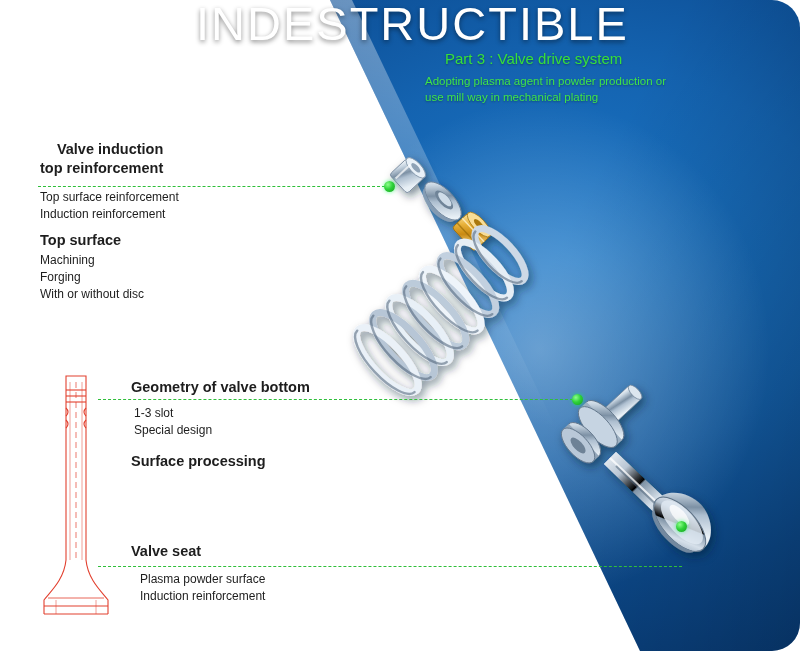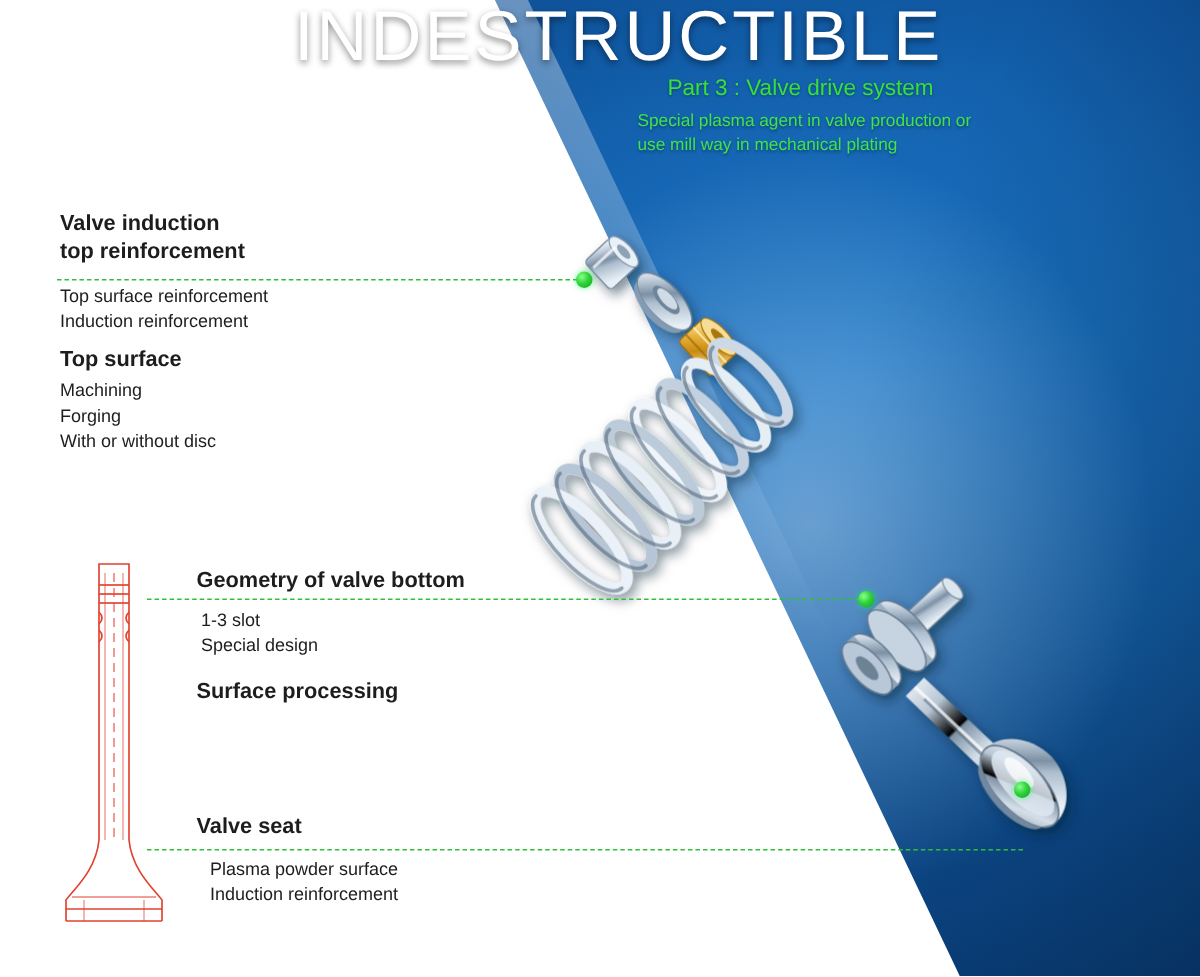--- a/index.html
+++ b/index.html
@@ -7,20 +7,21 @@
     padding: 0;
     background: #ffffff;
   }
   #root {
     position: relative;
     width: 800px;
     height: 651px;
     overflow: hidden;
     font-family: "Liberation Sans", sans-serif;
     background: #ffffff;
+    border-radius: 28px;
   }
   
   .bg-white {
     position: absolute;
     inset: 0;
     background: #ffffff;
   }
   .bg-blue {
     position: absolute;
     inset: 0;
@@ -119,21 +120,21 @@
 
 <div id="root">
 
   <div class="bg-white"></div>
   <div class="bg-blue"></div>
   <div class="bg-blue-sheen"></div>
   <div class="bg-edge"></div>
 
   <div class="title">INDESTRUCTIBLE</div>
   <div class="subtitle">Part 3 : Valve drive system</div>
-  <div class="subdesc"><span>Special plasma agent in valve production or</span><br><span>use mill way in mechanical plating</span></div>
+  <div class="subdesc"><span>Adopting plasma agent in powder production or</span><br><span>use mill way in mechanical plating</span></div>
 
   <svg class="svg-layer" width="800" height="651" viewBox="0 0 800 651">
     <defs>
       <linearGradient id="steel" x1="0" y1="0" x2="1" y2="1">
         <stop offset="0%" stop-color="#f2f6fa"></stop>
         <stop offset="28%" stop-color="#b9c6d4"></stop>
         <stop offset="50%" stop-color="#8фa0b2"></stop>
         <stop offset="52%" stop-color="#7f93a6"></stop>
         <stop offset="75%" stop-color="#d6e0ea"></stop>
         <stop offset="100%" stop-color="#8ea2b6"></stop>
@@ -287,21 +288,21 @@
 
   <div class="leader" style="left:38px; top:186px; width:352px;"></div>
   <div class="dot" style="left:384px; top:181px;"></div>
 
   <div class="leader" style="left:98px; top:399px; width:480px;"></div>
   <div class="dot" style="left:572px; top:394px;"></div>
 
   <div class="leader" style="left:98px; top:566px; width:584px;"></div>
   <div class="dot" style="left:676px; top:521px;"></div>
 
-  <div class="callout-h" style="left:40px; top:140px;"><span>Valve induction</span><br><span>top reinforcement</span></div>
+  <div class="callout-h" style="left:40px; top:140px;text-align:right;"><span>Valve induction</span><br><span>top reinforcement</span></div>
   <div class="callout-b" style="left:40px; top:189px;"><span>Top surface reinforcement</span><br><span>Induction reinforcement</span></div>
 
   <div class="callout-h" style="left:40px; top:231px;"><span>Top surface</span></div>
   <div class="callout-b" style="left:40px; top:252px;"><span>Machining</span><br><span>Forging</span><br><span>With or without disc</span></div>
 
   <div class="callout-h" style="left:131px; top:378px;"><span>Geometry of valve bottom</span></div>
   <div class="callout-b" style="left:134px; top:405px;"><span>1-3 slot</span><br><span>Special design</span></div>
 
   <div class="callout-h" style="left:131px; top:452px;"><span>Surface processing</span></div>
 

